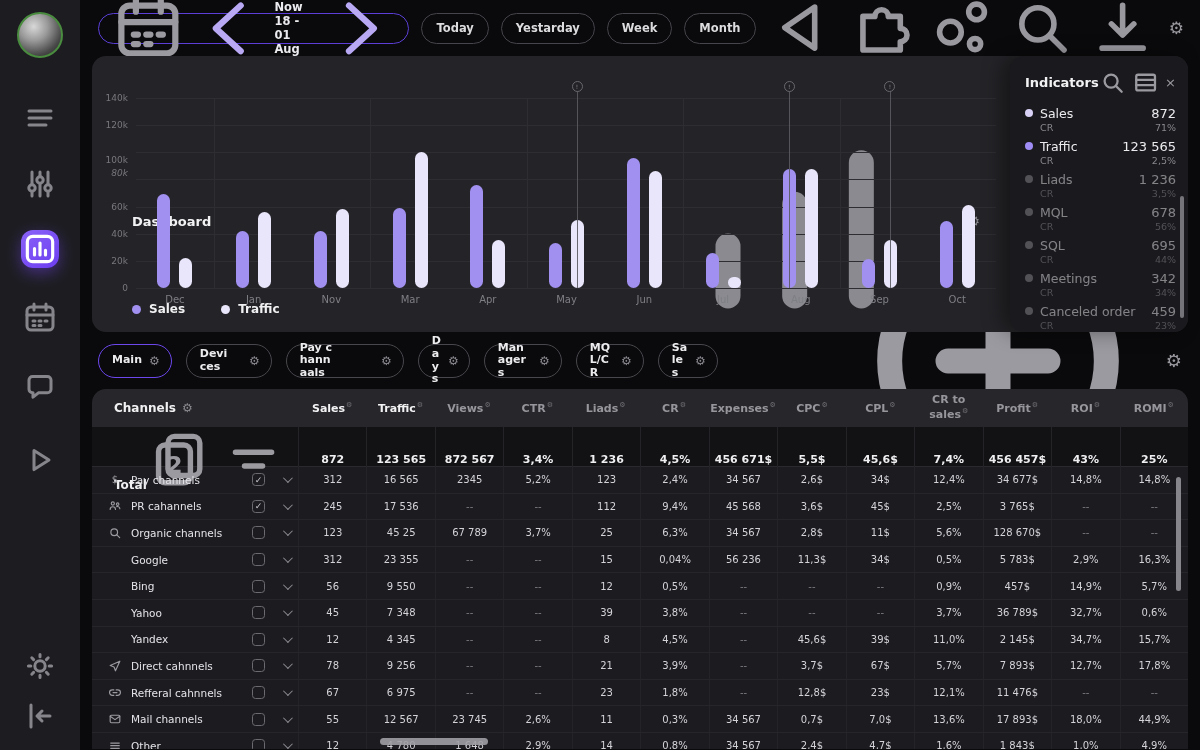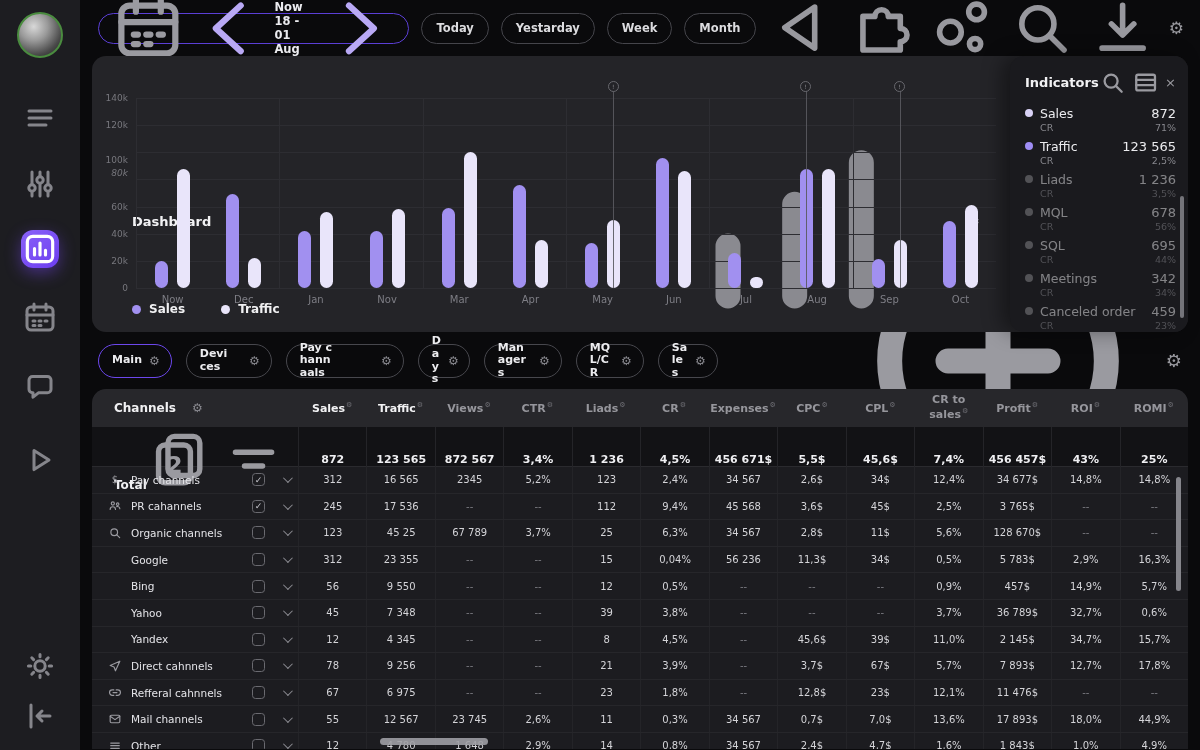--- a/index.html
+++ b/index.html
@@ -103,21 +103,21 @@
   .chip:nth-child(7){width:60px}  .chip:nth-child(7) .lbl{width:30px}
   .filter-actions { margin-left:auto; display:flex; align-items:center; gap:18px; color:#9a9aa0; }
   .filter-actions svg { width:20px; height:20px; }
   .filter-actions .g18 { font-size:18px; }
 
   
   .table-card { position:relative; height:360px; background:#1c1c20; border-radius:14px 14px 0 0;
     overflow:hidden; flex:none; }
   .tgrid { display:grid; grid-template-columns:206px repeat(13, 1fr); align-items:center; }
   .thead { height:38px; background:#27272b; border-radius:14px 14px 0 0; }
-  .thead .namecell { display:flex; align-items:center; gap:16px; padding-left:22px;
+  .thead .namecell { display:flex; align-items:center; gap:6px; padding-left:22px;
     font-size:12px; font-weight:700; color:#f0f0f2; }
   .thead .g { color:#8a8a90; font-size:12px; }
   .hcell { text-align:center; font-size:11px; font-weight:600; color:#96969c; line-height:1.15;
     padding:0 2px; cursor:pointer; }
   .hcell.emph { color:#f2f2f4; font-weight:700; }
   .supg { font-size:7px; color:#6c6c72; vertical-align:5px; margin-left:1px; }
   .trow-total { height:40px; background:#121215; border-bottom:1px solid #2a2a2e;
     font-size:11px; font-weight:700; color:#efeff2; }
   .trow-total .namecell { display:flex; align-items:flex-end; padding-left:22px; font-size:12px; }
   .total-icons { margin-left:auto; margin-right:12px; display:flex; gap:9px; color:#9a9aa0; }
@@ -287,27 +287,20 @@
           </div>
         <div class="plot" id="plot">
             <div class="hgrid" style="top: 0px;"></div>
             <div class="hgrid" style="top: 27.1429px;"></div>
             <div class="hgrid" style="top: 54.2857px;"></div>
             <div class="hgrid" style="top: 81.4286px;"></div>
             <div class="hgrid" style="top: 108.571px;"></div>
             <div class="hgrid" style="top: 135.714px;"></div>
             <div class="hgrid" style="top: 162.857px;"></div>
             <div class="hgrid" style="top: 190px;"></div>
-            <div class="bar-group gl">
-              <div class="bars">
-                <div class="bar" style="height: 27px; background: rgb(161, 144, 240);"></div>
-                <div class="bar" style="height: 119px; background: rgb(233, 229, 250);"></div>
-              </div>
-              <div class="month-label">Now</div>
-            </div>
             <div class="bar-group">
               <div class="bars">
                 <div class="bar" style="height: 94px; background: rgb(161, 144, 240);"></div>
                 <div class="bar" style="height: 30px; background: rgb(233, 229, 250);"></div>
               </div>
               <div class="month-label">Dec</div>
             </div>
             <div class="bar-group gl">
               <div class="bars">
                 <div class="bar" style="height: 57px; background: rgb(161, 144, 240);"></div>

